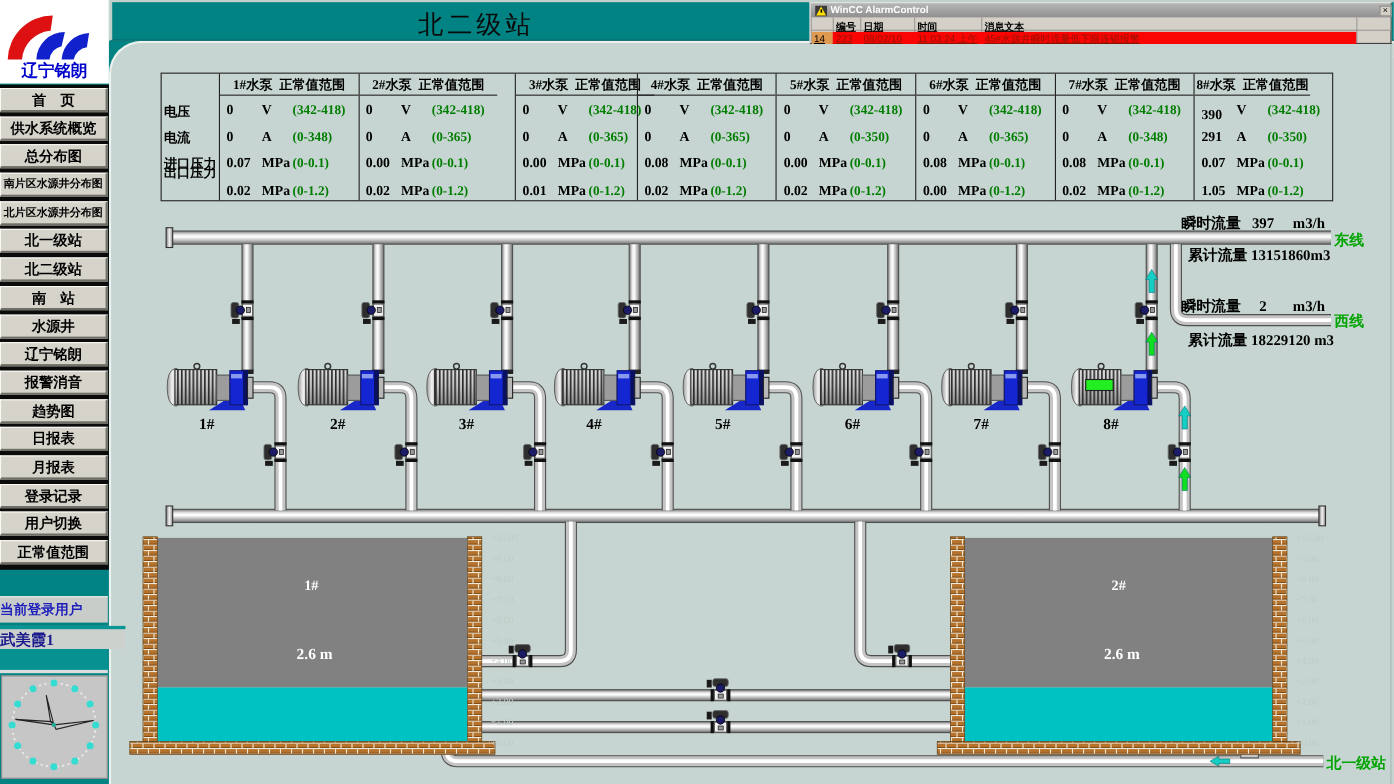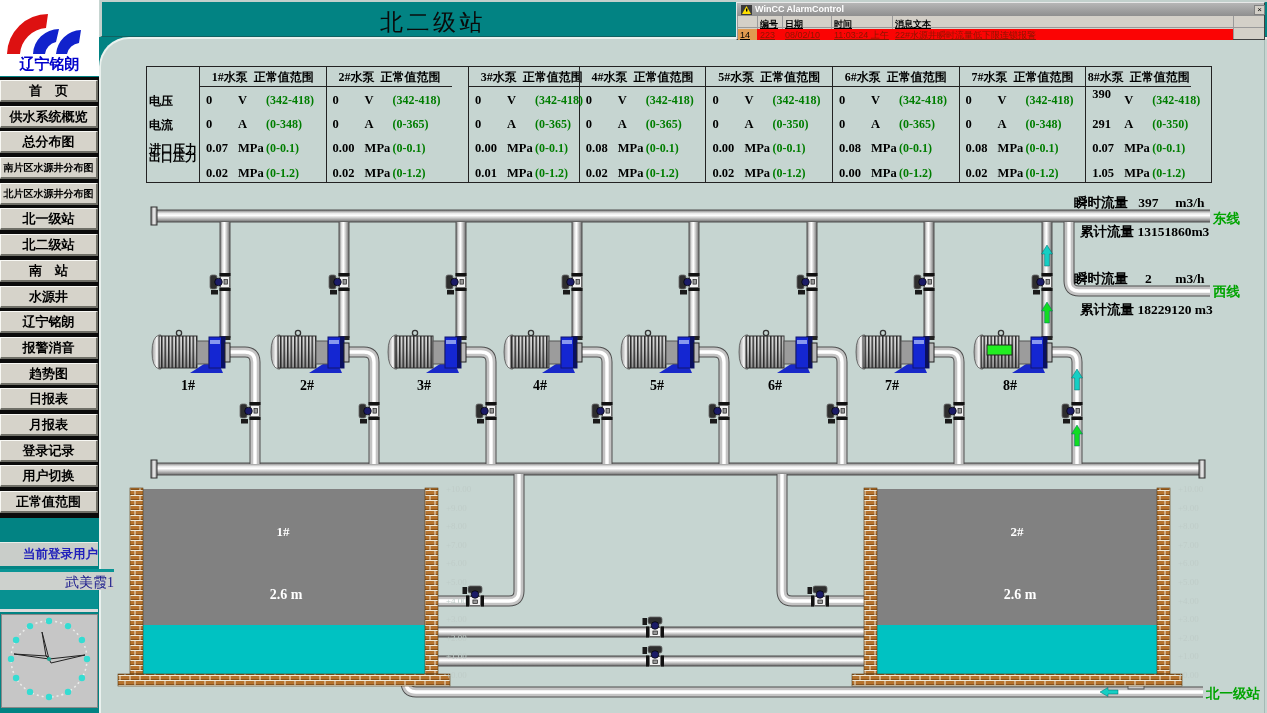--- a/index.html
+++ b/index.html
@@ -14,23 +14,23 @@
 #logo{left:0;top:0;width:99px;height:76px;background:#fff;}
 #logoname{left:0;top:55px;width:99px;text-align:center;color:#0000cc;
  font-weight:bold;font-size:15px;font-family:"Liberation Serif",serif;}
 .btn{left:0;width:98px;height:22px;background:#d6d3ca;
  border-top:1px solid #f8f8f4;border-left:1px solid #f8f8f4;
  border-right:2px solid #6f6f67;border-bottom:2px solid #6f6f67;
  color:#000;font-weight:bold;font-size:13px;text-align:center;line-height:19px;
  font-family:"Liberation Serif",serif;}
 .btn.sm{font-size:10px;letter-spacing:0;}
 #userlbl{left:0;top:542px;width:98px;height:24px;background:#c9cdc9;color:#2020bb;
- font-weight:bold;font-size:12.5px;text-align:right;line-height:22px;border-top:1px solid #e8eee9;font-family:"Liberation Serif",serif;}
+ font-weight:bold;font-size:12.5px;text-align:left;line-height:22px;border-top:1px solid #e8eee9;font-family:"Liberation Serif",serif;}
 #username{left:0;top:569px;width:114px;height:21px;background:#cdd1cd;color:#1a1a8c;
- font-weight:normal;font-size:14px;text-align:right;line-height:21px;
+ font-weight:bold;font-size:14px;text-align:left;line-height:21px;
  border-top:3px solid #0a9595;font-family:"Liberation Serif",serif;}
 #tealblk{left:0;top:590px;width:98px;height:22px;background:#089191;border-bottom:3px solid #dcdcdc;}
 #clockbox{left:1px;top:614px;width:97px;height:94px;background:#c6c6c6;
  border:1px solid #888;}
 
 #title{left:380px;top:7px;color:#0a0a0a;font-size:23px;font-weight:normal;
  letter-spacing:3.5px;font-family:"Liberation Serif",serif;}
 
 #alarm{left:736px;top:2px;width:529px;height:38px;background:#d4d0c8;
  border:1px solid #404040;border-top:1px solid #e8e8e8;border-left:1px solid #e8e8e8;}
@@ -126,21 +126,21 @@
 <div class="abs" style="left:94px;top:13px;width:1px;height:23px;background:#9a9a9a"></div>
 <div class="acell" style="left:158px;top:16px;width:337px;font-weight:bold;">消息文本</div>
 <div class="abs" style="left:155px;top:13px;width:1px;height:23px;background:#9a9a9a"></div>
 <div class="abs" style="left:496px;top:13px;width:1px;height:23px;background:#9a9a9a"></div>
 <div class="abs" style="left:1px;top:26px;width:19px;height:10.5px;background:#e09a50"></div>
 <div class="abs" style="left:20px;top:26px;width:476px;height:10.5px;background:#fb0404"></div>
 <div class="acell" style="left:3px;top:27px;color:#000;">14</div>
 <div class="acell" style="left:23px;top:27px;color:#8b1500;">223</div>
 <div class="acell" style="left:48px;top:27px;color:#8b1500;">08/02/10</div>
 <div class="acell" style="left:97px;top:27px;color:#8b1500;">11:03:24 上午</div>
-<div class="acell" style="left:158px;top:27px;color:#8b1500;">22#水源井瞬时流量低下限连锁报警</div>
+<div class="acell" style="left:158px;top:27px;color:#8b1500;">45#水源井瞬时流量低下限连锁报警</div>
 </div>
 <div class="abs" id="dtable">
 <div class="rlbl" style="top:26.0px">电压</div>
 <div class="rlbl" style="top:50.2px">电流</div>
 <div class="rlbl" style="top:74.4px">进口压力</div>
 <div class="rlbl" style="top:82px">出口压力</div>
 <div class="tcol" style="left:52.0px;width:126.6px">
 <div class="thead">1#水泵&nbsp;&nbsp;正常值范围</div>
 <div class="val" style="left:6px;top:26.0px">0</div>
 <div class="val" style="left:38px;top:26.0px">V</div>
@@ -240,21 +240,21 @@
 <div class="rng" style="left:66px;top:50.2px">(0-348)</div>
 <div class="val" style="left:6px;top:74.4px">0.08</div>
 <div class="val" style="left:38px;top:74.4px">MPa</div>
 <div class="rng" style="left:66px;top:74.4px">(0-0.1)</div>
 <div class="val" style="left:6px;top:98.6px">0.02</div>
 <div class="val" style="left:38px;top:98.6px">MPa</div>
 <div class="rng" style="left:66px;top:98.6px">(0-1.2)</div>
 </div>
 <div class="tcol" style="left:938.2px;width:106px">
 <div class="thead">8#水泵&nbsp;&nbsp;正常值范围</div>
-<div class="val" style="left:6px;top:20px">390</div>
+<div class="val" style="left:6px;top:30px">390</div>
 <div class="val" style="left:38px;top:26.0px">V</div>
 <div class="rng" style="left:66px;top:26.0px">(342-418)</div>
 <div class="val" style="left:6px;top:50.2px">291</div>
 <div class="val" style="left:38px;top:50.2px">A</div>
 <div class="rng" style="left:66px;top:50.2px">(0-350)</div>
 <div class="val" style="left:6px;top:74.4px">0.07</div>
 <div class="val" style="left:38px;top:74.4px">MPa</div>
 <div class="rng" style="left:66px;top:74.4px">(0-0.1)</div>
 <div class="val" style="left:6px;top:98.6px">1.05</div>
 <div class="val" style="left:38px;top:98.6px">MPa</div>

